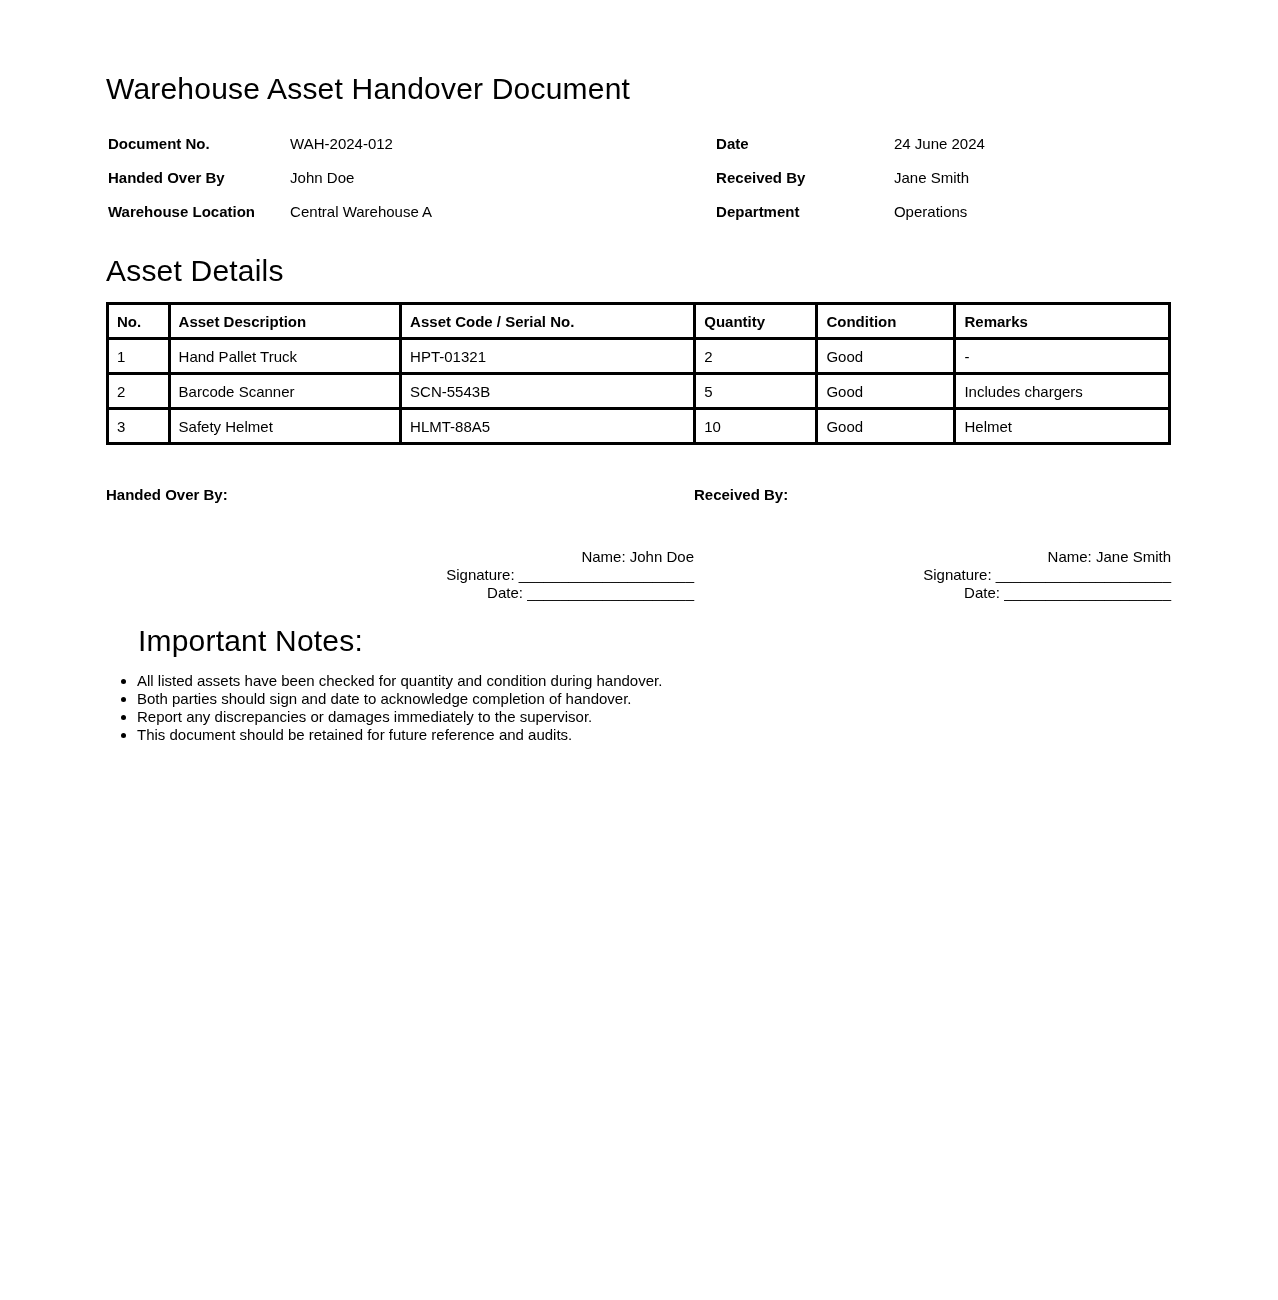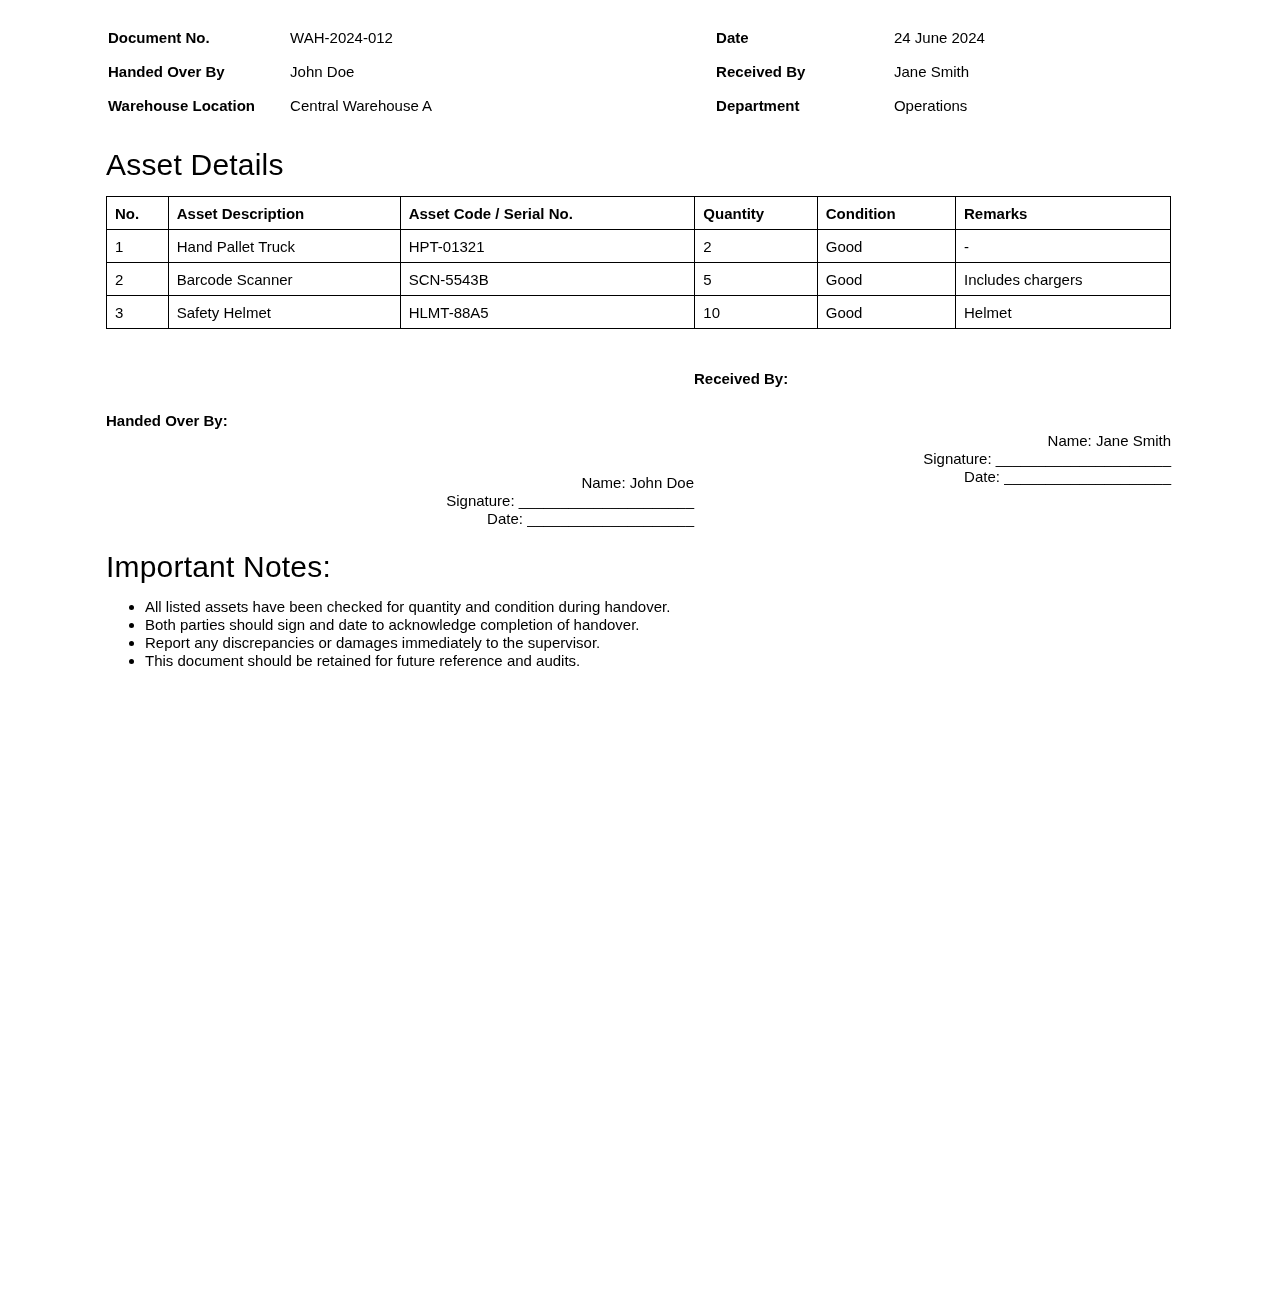--- a/index.html
+++ b/index.html
@@ -56,66 +56,67 @@
     margin: 30px 0 18px 0;
     letter-spacing: 0.2px;
   }
 
   
   table.assets {
     width: 100%;
     border-collapse: collapse;
   }
   table.assets th, table.assets td {
-    border: 1px solid #000000;
+    border: 3px solid #000000;
     padding: 7.5px 8px;
     line-height: 17px;
     text-align: left;
     vertical-align: top;
     background: #ffffff;
   }
   table.assets th { font-weight: bold; }
   .assets .col-no       { width: 5.8%; }
   .assets .col-desc     { width: 21.8%; }
   .assets .col-code     { width: 27.7%; }
   .assets .col-qty      { width: 11.5%; }
   .assets .col-cond     { width: 13.0%; margin-left: 28px; }
   .assets .col-remarks  { width: 20.2%; }
 
   
   .sig-row {
     display: flex;
     margin-top: 41px;
   }
-  .sig-block-left  { width: 588px; margin-top: 42px; }
+  .sig-block-left  { width: 588px; }
   .sig-block-right { flex: 1; }
   .sig-heading {
     margin: 0;
     font-weight: bold;
     line-height: 17px;
   }
   .sig-lines { margin-top: 45px; }
   .sig-line  { line-height: 18px; text-align: right; }
 
   
-  h2.notes-heading { margin-top: 26px; }
+  h2.notes-heading { margin-top: 26px; margin-left: 32px; }
   ul.notes-list {
-    margin: 16px;
+    margin: 8px;
     padding-left: 23px;
   }
   ul.notes-list li {
     line-height: 18px;
   }
 </style>
 </head>
 <body>
 
 <div class="page">
   <div class="content">
 
+    <h1 class="doc-title">Warehouse Asset Handover Document</h1>
 
     <table class="meta">
       <tbody>
         <tr>
           <td class="lbl c1">Document No.</td>
           <td class="c2">WAH-2024-012</td>
           <td class="lbl c3">Date</td>
           <td class="c4">24 June 2024</td>
         </tr>
         <tr>

